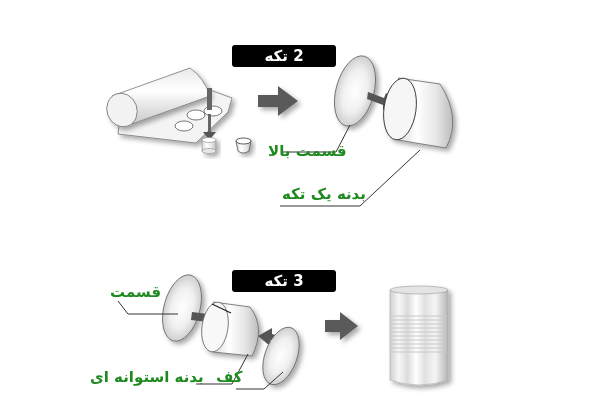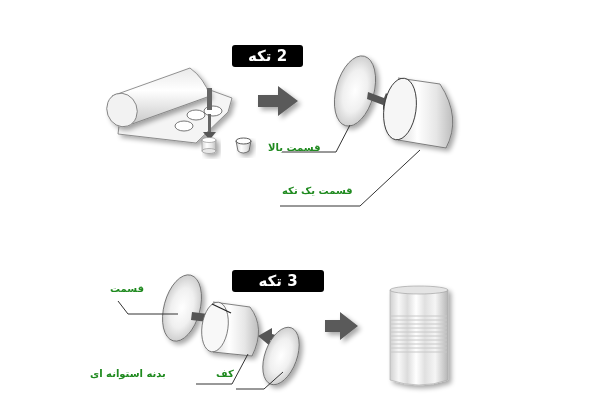--- a/index.html
+++ b/index.html
@@ -3,21 +3,21 @@
   <meta charset="utf-8">
   <style>
     html, body { margin:0; padding:0; background:#ffffff; }
     body { width:600px; height:400px; position:relative; overflow:hidden; font-family:"DejaVu Sans", sans-serif; }
     .badge {
       position:absolute; background:#000; color:#fff; border-radius:3px;
       font-family:"DejaVu Sans", sans-serif; font-weight:bold; font-size:15px;
       display:flex; align-items:center; justify-content:center; direction:rtl;
     }
     .label {
-      position:absolute; color:#1f8a1f; font-weight:bold; font-size:10px;
+      position:absolute; color:#1f8a1f; font-weight:bold; font-size:15px;
       direction:rtl; white-space:nowrap; font-family:"DejaVu Sans", sans-serif;
     }
     svg.art { position:absolute; left:0; top:0; }
   </style>
 </head>
 <body>
 
 <svg class="art" width="600" height="400" viewBox="0 0 600 400">
   <defs>
     <linearGradient id="cylGrad" x1="0" y1="0" x2="1" y2="0">
@@ -143,21 +143,21 @@
       <line x1="391" y1="348" x2="447" y2="348"></line>
       <line x1="391" y1="352" x2="447" y2="352"></line>
     </g>
   </g>
 
   <polyline points="118,301 128,314 178,314" fill="none" stroke="#333" stroke-width="1"></polyline>
   <polyline points="196,384 232,384 248,354" fill="none" stroke="#333" stroke-width="1"></polyline>
   <polyline points="236,389 264,389 283,372" fill="none" stroke="#333" stroke-width="1"></polyline>
 </svg>
 
-<div class="badge" style="left:232px;top:45px;width:71px;height:22px;">2 تکه</div>
-<div class="badge" style="left:232px;top:270px;width:92px;height:22px;">3 تکه</div>
+<div class="badge" style="left:232px;top:45px;width:104px;height:22px;">2 تکه</div>
+<div class="badge" style="left:232px;top:270px;width:104px;height:22px;">3 تکه</div>
 
 <div class="label" style="left:268px;top:142px;">قسمت بالا</div>
-<div class="label" style="left:282px;top:185px;">قسمت یک تکه</div>
+<div class="label" style="left:282px;top:185px;">بدنه یک تکه</div>
 
 <div class="label" style="left:110px;top:283px;">قسمت</div>
 <div class="label" style="left:90px;top:368px;">بدنه استوانه ای</div>
 <div class="label" style="left:216px;top:368px;">کف</div>
 
 </body></html>

